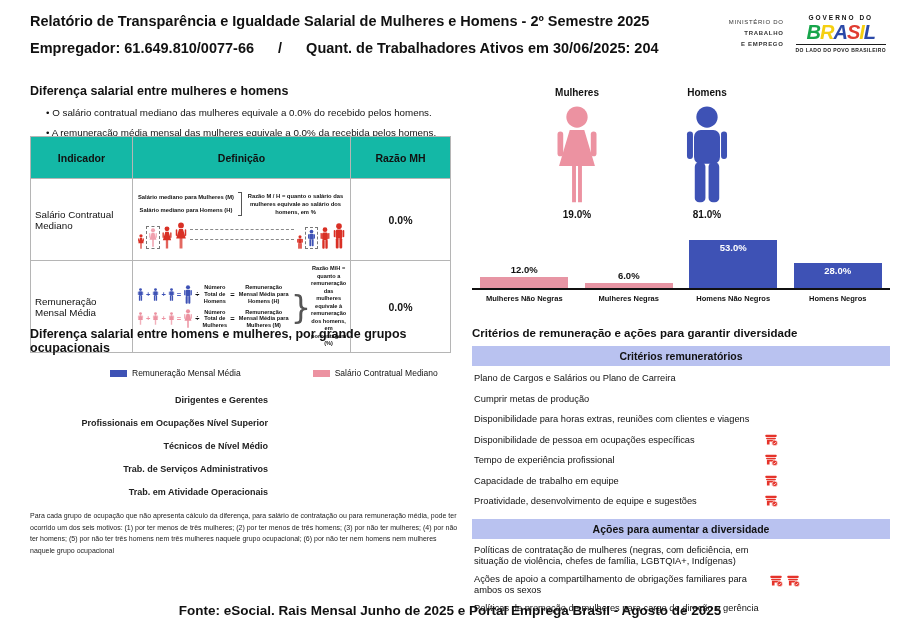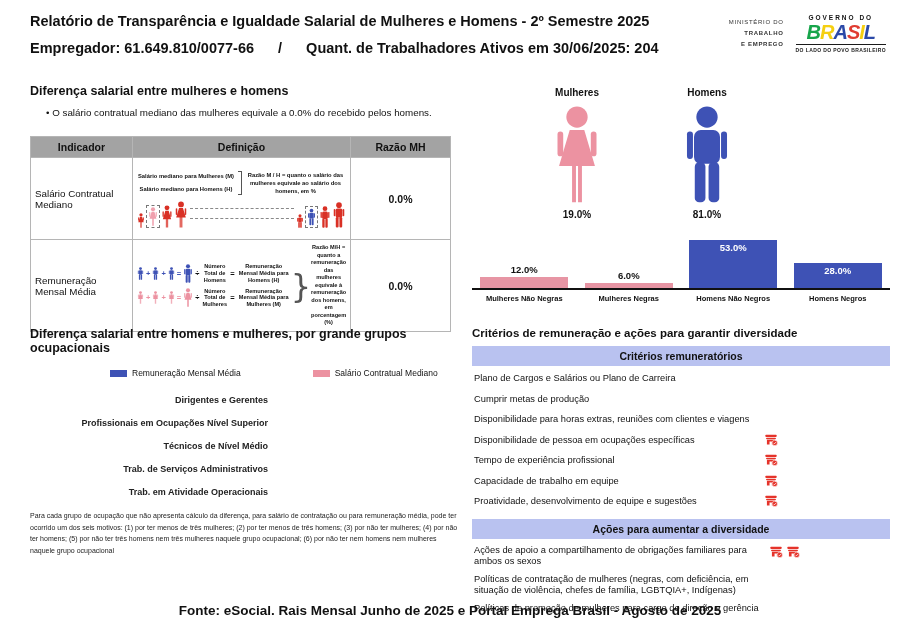--- a/index.html
+++ b/index.html
@@ -24,21 +24,21 @@
   .sec { position:absolute; }
   .sec-title { font-size:12.5px; font-weight:bold; }
   .sec-title-sm { font-size:11.5px; font-weight:bold; }
 
   
   #sec-gap { left:30px; top:84px; width:428px; }
   .bullet { font-size:9.8px; margin:9px 0 0 16px; }
 
   .gap-table { position:absolute; left:30px; top:136px; width:420px; border-collapse:collapse; table-layout:fixed; }
   .gap-table th, .gap-table td { border:1px solid #b5b5b5; }
-  .gap-table th { background:#a3a3a3; font-size:10.5px; font-weight:bold; height:21px; }
+  .gap-table th { background:#14b8a6; font-size:10.5px; font-weight:bold; height:42px; }
   td.ind { font-size:9.8px; padding:0 4px; vertical-align:middle; }
   td.ratio { text-align:center; font-size:10.5px; font-weight:bold; vertical-align:middle; }
   td.def { padding:4px 4px; vertical-align:middle; }
 
   .d1-top { display:flex; align-items:center; gap:3px; margin:1px 0 5px; }
   .d1-labels { width:98px; text-align:center; font-size:5.8px; font-weight:bold; line-height:2.3; }
   .d1-bracket { width:4px; height:24px; border-top:1px solid #555; border-right:1px solid #555; border-bottom:1px solid #555; }
   .d1-expl { flex:1; font-size:5.8px; font-weight:bold; text-align:center; line-height:1.4; }
   .d1-people { display:flex; align-items:flex-end; }
   .pgroup { display:flex; align-items:flex-end; gap:1px; }
@@ -140,20 +140,21 @@
     <div class="gov">
       <div class="gov-top">GOVERNO DO</div>
       <div class="gov-name"><span class="gn0">B</span><span class="gn1">R</span><span class="gn2">A</span><span class="gn3">S</span><span class="gn4">I</span><span class="gn5">L</span></div>
       <div class="gov-tagline">DO LADO DO POVO BRASILEIRO</div>
     </div>
   </div>
 
   <div class="sec" id="sec-gap">
     <div class="sec-title">Diferença salarial entre mulheres e homens</div>
     <div class="bullet">• <span>O salário contratual mediano das mulheres equivale a 0.0% do recebido pelos homens.</span></div>
+    <div class="bullet">• <span>A remuneração média mensal das mulheres equivale a 0.0% da recebida pelos homens.</span></div>
   </div>
 
   <table class="gap-table">
     <colgroup>
         <col style="width:102px">
         <col style="width:218px">
         <col style="width:100px">
       </colgroup>
     <tbody>
         <tr>
@@ -376,34 +377,34 @@
         <span class="icons">
             <svg class="store-icon" width="14" height="12">
               <use href="#store"></use>
             </svg>
           </span>
         </div>
     </div>
     <div class="band">Ações para aumentar a diversidade</div>
     <div class="crit-list">
       <div class="div-item">
+          <span class="lbl">Políticas de contratação de mulheres (negras, com deficiência, em situação de violência, chefes de família, LGBTQIA+, Indígenas)</span>
+        </div>
+      <div class="div-item">
         <span class="lbl">Ações de apoio a compartilhamento de obrigações familiares para ambos os sexos</span>
         <span class="icons">
           <svg class="store-icon" width="14" height="12">
               <use href="#store"></use>
             </svg>
           <svg class="store-icon" width="14" height="12">
               <use href="#store"></use>
             </svg>
         </span>
       </div>
       <div class="div-item">
-          <span class="lbl">Políticas de contratação de mulheres (negras, com deficiência, em situação de violência, chefes de família, LGBTQIA+, Indígenas)</span>
-        </div>
-      <div class="div-item">
           <span class="lbl">Políticas de promoção de mulheres para cargo de direção e gerência</span>
         </div>
     </div>
   </div>
 
   <div class="footer">Fonte: eSocial. Rais Mensal Junho de 2025 e Portal Emprega Brasil - Agosto de 2025</div>
 
 </div>
 
 </body></html>

